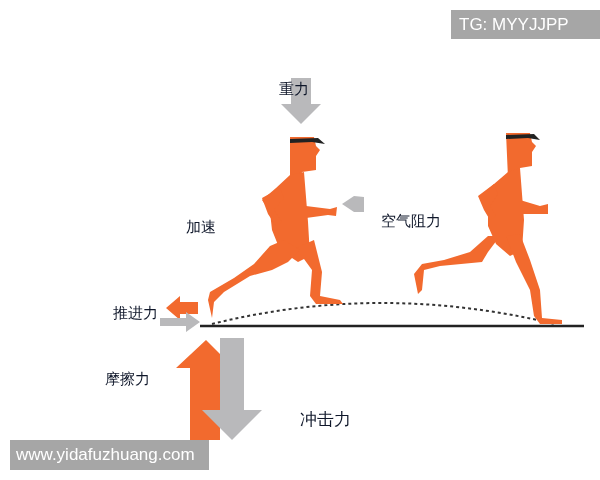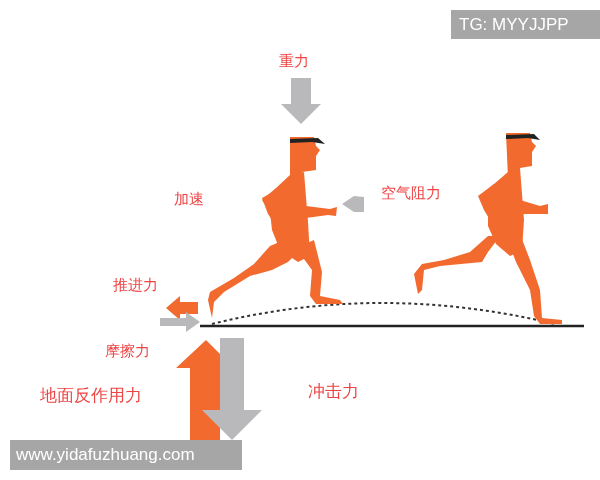--- a/index.html
+++ b/index.html
@@ -1,24 +1,24 @@
 <!DOCTYPE html>
 <html><head>
 <meta charset="utf-8">
 <style>
   html, body { margin:0; padding:0; }
   body { width:600px; height:480px; background:#ffffff; position:relative; overflow:hidden;
          font-family:"DejaVu Sans", sans-serif; }
   #stage { position:absolute; left:0; top:0; width:600px; height:480px; }
-  .lbl { position:absolute; color:#ef4444; font-family:Liberation Sans, sans-serif; white-space:nowrap; }
+  .lbl { position:absolute; color:#0f172a; font-family:Liberation Sans, sans-serif; white-space:nowrap;margin-top:28px; }
   .lbl-md { font-size:15px; }
   .lbl-lg { font-size:17px; }
   .wm { position:absolute; background:#a6a6a6; color:#ffffff; font-family:"Liberation Sans", sans-serif; }
   #wm-top { left:451px; top:10px; width:152px; height:29px; font-size:17px; line-height:29px; padding-left:8px; box-sizing:border-box; }
-  #wm-bottom { left:10px; top:440px; width:232px; height:30px; font-size:17px; line-height:30px; padding-left:6px; box-sizing:border-box; }
+  #wm-bottom { left:10px; top:440px; width:199px; height:30px; font-size:17px; line-height:30px; padding-left:6px; box-sizing:border-box; }
 </style>
 </head>
 <body>
 
 <div id="stage">
   <svg width="600" height="480" viewBox="0 0 600 480" xmlns="http://www.w3.org/2000/svg">
 
     <line x1="200" y1="326" x2="584" y2="326" stroke="#222" stroke-width="2.5"></line>
 
     <path d="M212 324 Q 380 282 555 324" fill="none" stroke="#333" stroke-width="2" stroke-dasharray="3,3"></path>
@@ -59,22 +59,21 @@
     <polygon points="198,308 180,308 180,302 166,314 180,326 180,320 198,320" fill="#f26a2e" transform="translate(0,-6)"></polygon>
 
     <polygon points="160,318 186,318 186,312 200,322 186,332 186,326 160,326" fill="#b9b9bb"></polygon>
 
     <polygon points="190,440 190,368 176,368 206,340 234,368 220,368 220,440" fill="#f26a2e"></polygon>
 
     <polygon points="220,338 244,338 244,410 262,410 232,440 202,410 220,410" fill="#b9b9bb"></polygon>
   </svg>
 
   <span class="lbl lbl-md" style="left:279px; top:52px;">重力</span>
-  <span class="lbl lbl-md" style="left:174px; top:190px;">加速</span>
+  <span class="lbl lbl-md" style="left:186px; top:190px;">加速</span>
   <span class="lbl lbl-md" style="left:381px; top:184px;">空气阻力</span>
   <span class="lbl lbl-md" style="left:113px; top:276px;">推进力</span>
   <span class="lbl lbl-md" style="left:105px; top:342px;">摩擦力</span>
-  <span class="lbl lbl-lg" style="left:40px; top:384px;">地面反作用力</span>
-  <span class="lbl lbl-lg" style="left:308px; top:380px;">冲击力</span>
+  <span class="lbl lbl-lg" style="left:300px; top:380px;">冲击力</span>
 
   <div id="wm-top" class="wm">TG: MYYJJPP</div>
   <div id="wm-bottom" class="wm">www.yidafuzhuang.com</div>
 </div>
 
 </body></html>

